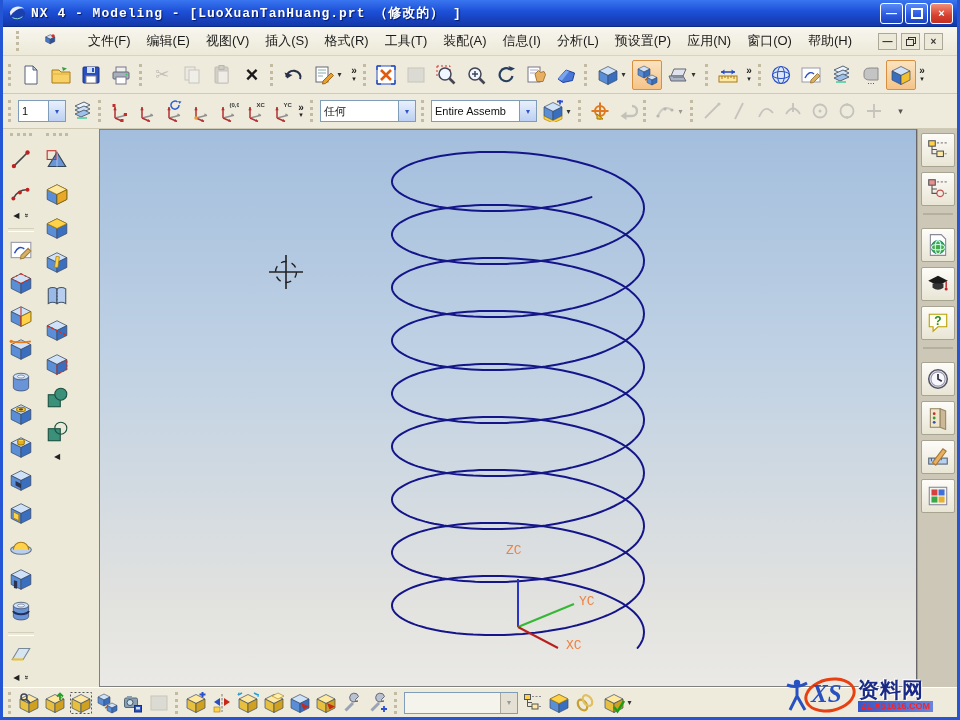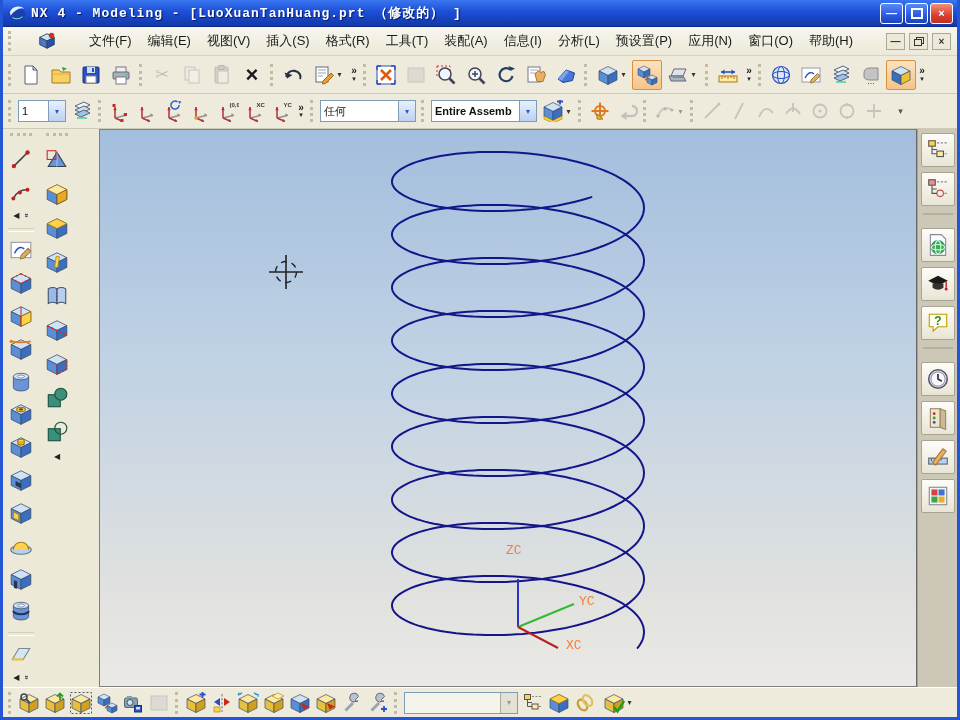--- a/index.html
+++ b/index.html
@@ -17,21 +17,21 @@
     text-shadow:1px 1px 1px #00186a;}
   .winbtns{margin-left:auto;display:flex;gap:2px;}
   .wb{width:21px;height:19px;border-radius:3px;display:flex;align-items:center;justify-content:center;
     color:#fff;font-size:11px;font-weight:bold;border:1px solid #fff;
     background:linear-gradient(180deg,#5a8af4,#2b5ae0 60%,#1d43bc);cursor:default;}
   .wb.close{background:linear-gradient(180deg,#f09078,#d84references030 60%,#c03020);}
   .wb.close{background:linear-gradient(180deg,#f09078,#d84030 60%,#c03020);}
   .maxbox{width:8px;height:7px;border:2px solid #fff;display:block;}
   
   .menubar{height:28px;flex:0 0 28px;display:flex;align-items:center;
-    background:linear-gradient(180deg,#f8f6ee,#ece9d8);border-bottom:1px solid #d8d4c0;padding:0 4px;gap:18px;}
+    background:linear-gradient(180deg,#f8f6ee,#ece9d8);border-bottom:1px solid #d8d4c0;padding:0 12px;gap:18px;}
   .menubar .handle{width:4px;height:20px;border-left:3px dotted #c2bba2;margin:0 4px 0 1px;}
   .appicon{width:20px;height:20px;margin-right:6px;}
   .mitem{font-size:13px;color:#1a1a1a;padding:3px 8px;white-space:nowrap;cursor:default;}
   .mdi{margin-left:auto;display:flex;gap:4px;align-items:center;padding-right:2px;}
   .mdibtn{width:17px;height:15px;border:1px solid #aca899;background:#ece9d8;
     display:flex;align-items:center;justify-content:center;font-size:10px;color:#333;font-weight:bold;}
   .resticon{position:relative;width:10px;height:9px;display:block;}
   .resticon:before{content:"";position:absolute;right:0;top:0;width:6px;height:5px;border:1px solid #333;}
   .resticon:after{content:"";position:absolute;left:0;bottom:0;width:6px;height:5px;border:1px solid #333;background:#ece9d8;}
   
@@ -547,21 +547,21 @@
           <span style="font-size:7px">▾</span>
         </span>
       </div>
       <div class="grp">
         <div class="combo" style="width: 94px;">
           <span class="cval">任何</span>
           <span class="carr">▾</span>
         </div>
       </div>
       <div class="grp">
-        <div class="combo" style="width: 104px; font-weight: bold;">
+        <div class="combo" style="width: 104px;">
           <span class="cval">Entire Assemb</span>
           <span class="carr">▾</span>
         </div>
         <div class="tbtn" style="width: 34px;">
           <span class="icn">
             <svg viewBox="0 0 22 22">
               <polygon points="11,2.5 20,7 11,11.5 2,7" fill="#cfe2f7" stroke="#3a4a66" stroke-width=".7"></polygon>
               <polygon points="2,7 11,11.5 11,20.5 2,16" fill="#5a8fd8" stroke="#3a4a66" stroke-width=".7"></polygon>
               <polygon points="20,7 11,11.5 11,20.5 20,16" fill="#3a6fc0" stroke="#3a4a66" stroke-width=".7"></polygon>
               <polygon points="2,16 11,20.5 20,16 20,19 11,23 2,19" fill="#ffd24a" stroke="#a07800" stroke-width=".6"></polygon>
@@ -1234,14 +1234,31 @@
               <polygon points="2,7 11,11.5 11,20.5 2,16" fill="#e8c040" stroke="#3a4a66" stroke-width=".7"></polygon>
               <polygon points="20,7 11,11.5 11,20.5 20,16" fill="#d0a020" stroke="#3a4a66" stroke-width=".7"></polygon>
               <path d="M11 15l3.5 4.5L21 9" stroke="#18a018" stroke-width="2.4" fill="none"></path>
             </svg>
           </span>
           <span class="dd">▾</span>
         </div>
       </div>
     </div>
 
+  <div class="watermark">
+    <span class="wm-fig">
+      <svg viewBox="0 0 26 36">
+          <path d="M3 8q10 4 20-2" stroke="#2850c0" stroke-width="3" fill="none"></path>
+          <circle cx="13" cy="6" r="3.2" fill="#2850c0"></circle>
+          <path d="M13 9v10l-7 14M13 19l8 14" stroke="#2850c0" stroke-width="3" fill="none"></path>
+        </svg>
+    </span>
+    <span class="wm-oval">
+      <span class="ring"></span>
+      <span class="wm-xs"><span>XS</span></span>
+    </span>
+    <span class="wm-right">
+      <span class="wm-name">资料网</span>
+      <span class="wm-band">ZL.XS1616.COM</span>
+    </span>
+  </div>
 
 </div>
 
 </body></html>

